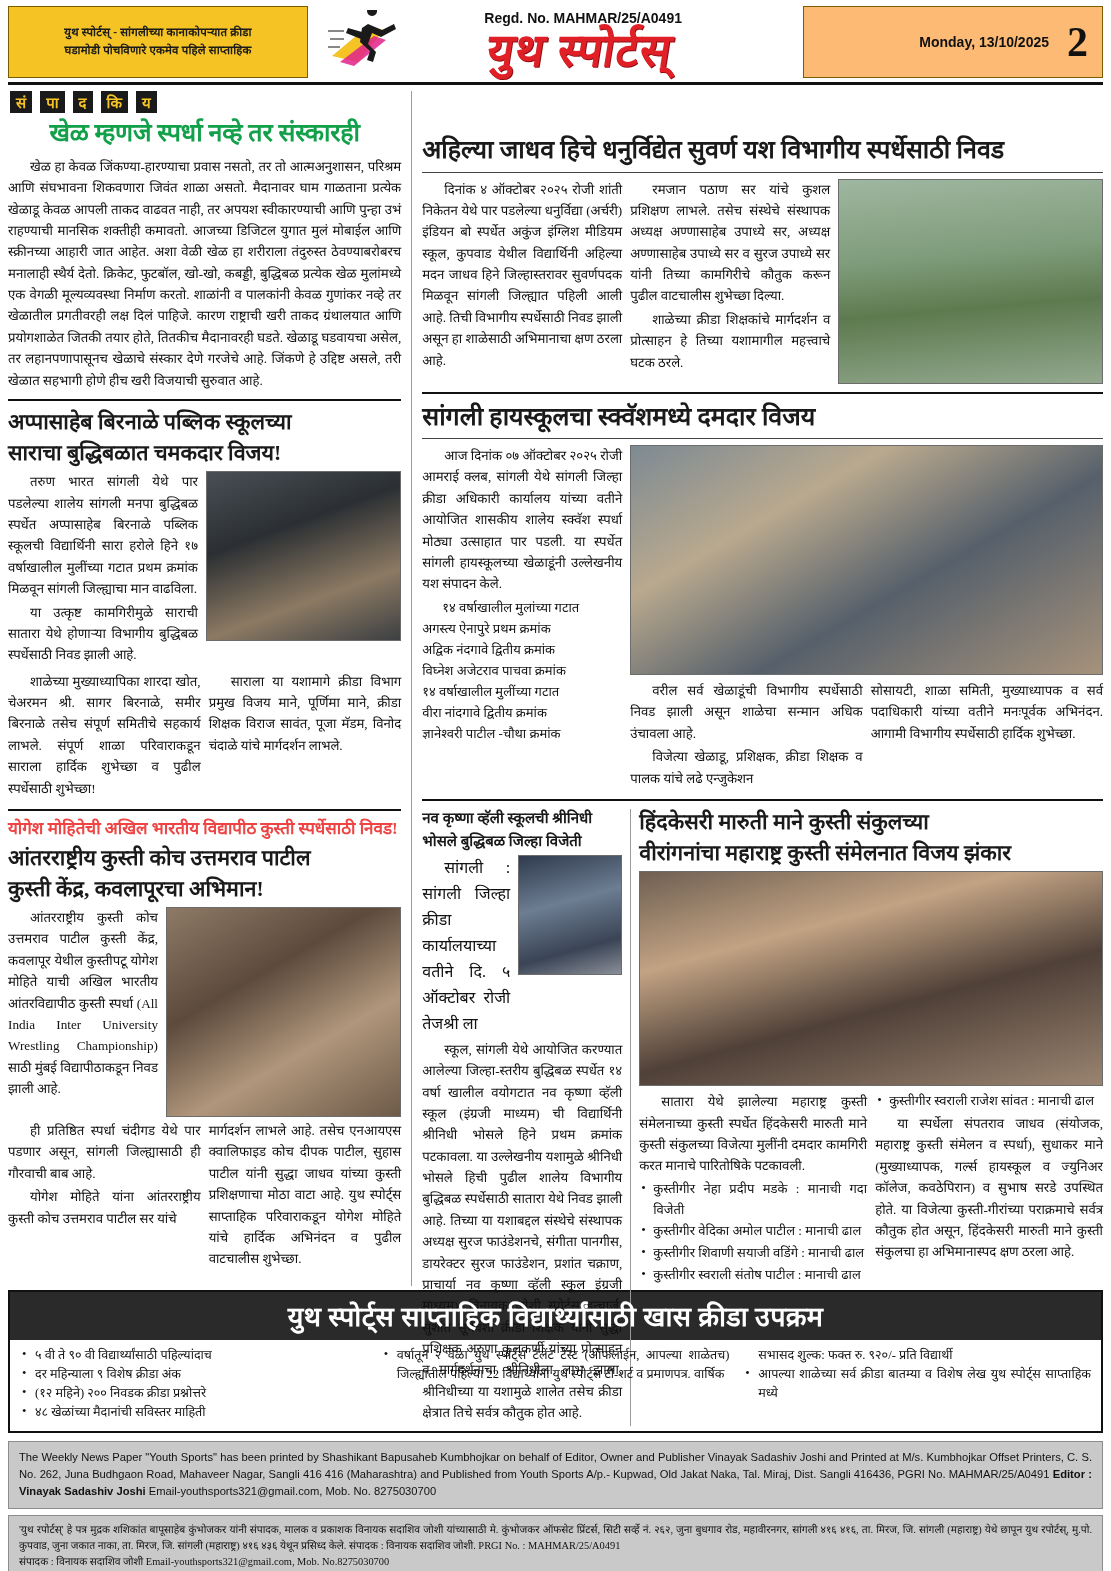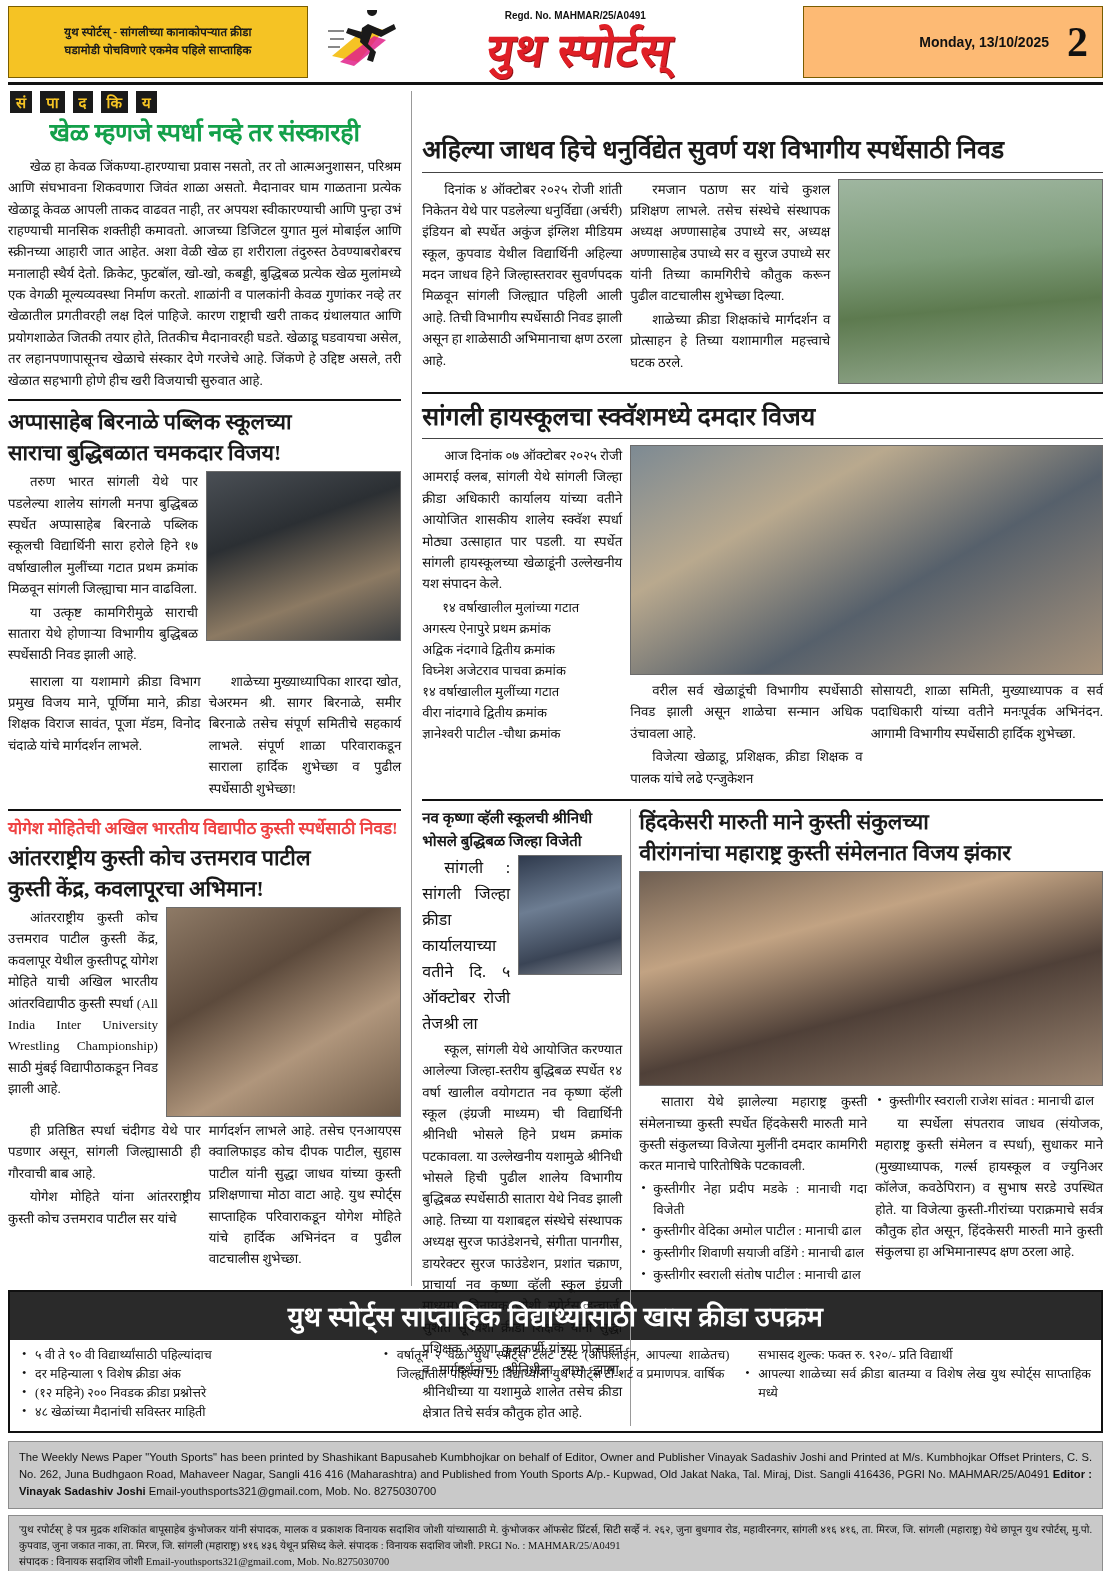--- a/index.html
+++ b/index.html
@@ -22,21 +22,21 @@
   .mh-left .l1, .mh-left .l2 {
     font-size:11.5px; font-weight:bold; color:#1a1a1a; line-height:1.55;
     letter-spacing:.2px;
   }
   .mh-mid {
     flex:1; position:relative; display:flex; align-items:center; justify-content:center;
     background:#fff;
   }
   .runner { position:absolute; left:16px; top:4px; width:78px; height:66px; }
   .regd { position:absolute; top:4px; left:50%; transform:translateX(-36%);
-    font-size:10px; font-weight:bold; color:#111; white-space:nowrap;
+    font-size:14px; font-weight:bold; color:#111; white-space:nowrap;
     font-family:"Liberation Sans", sans-serif; }
   .mh-title {
     font-size:46px; font-weight:bold; color:#e01f26; letter-spacing:1px;
     transform: skewX(-9deg); margin-top:12px; margin-left:50px;
     text-shadow: 1px 1px 0 #8d0f13;
     font-family:"Liberation Serif", serif;
   }
   .mh-right {
     width:300px; background:#fdba74; border:1px solid #7a5d00;
     display:flex; align-items:center; justify-content:flex-end; gap:18px;
@@ -187,24 +187,24 @@
         <div class="wrap-row" style="margin-top:4px;">
           <div class="wrap-col" style="flex:0 0 190px;">
             <p class="body-txt">तरुण भारत सांगली येथे पार पडलेल्या शालेय सांगली मनपा बुद्धिबळ स्पर्धेत अप्पासाहेब बिरनाळे पब्लिक स्कूलची विद्यार्थिनी सारा हरोले हिने १७ वर्षाखालील मुलींच्या गटात प्रथम क्रमांक मिळवून सांगली जिल्ह्याचा मान वाढविला.</p>
             <p class="body-txt">या उत्कृष्ट कामगिरीमुळे साराची सातारा येथे होणाऱ्या विभागीय बुद्धिबळ स्पर्धेसाठी निवड झाली आहे.</p>
           </div>
           <div class="photo ph-chess" style="flex:1; height:170px;"></div>
         </div>
 
         <div class="wrap-row" style="margin-top:3px;">
           <div class="wrap-col">
+            <p class="body-txt">शाळेच्या मुख्याध्यापिका शारदा खोत, चेअरमन श्री. सागर बिरनाळे, समीर बिरनाळे तसेच संपूर्ण समितीचे सहकार्य लाभले. संपूर्ण शाळा परिवाराकडून साराला हार्दिक शुभेच्छा व पुढील स्पर्धेसाठी शुभेच्छा!</p>
+          </div>
+          <div class="wrap-col">
             <p class="body-txt">साराला या यशामागे क्रीडा विभाग प्रमुख विजय माने, पूर्णिमा माने, क्रीडा शिक्षक विराज सावंत, पूजा मॅडम, विनोद चंदाळे यांचे मार्गदर्शन लाभले.</p>
-          </div>
-          <div class="wrap-col">
-            <p class="body-txt">शाळेच्या मुख्याध्यापिका शारदा खोत, चेअरमन श्री. सागर बिरनाळे, समीर बिरनाळे तसेच संपूर्ण समितीचे सहकार्य लाभले. संपूर्ण शाळा परिवाराकडून साराला हार्दिक शुभेच्छा व पुढील स्पर्धेसाठी शुभेच्छा!</p>
           </div>
         </div>
       </div>
 
       <hr class="sep">
 
       <div>
         <h2 class="art-head sm" style="color:#ef4444;">योगेश मोहितेची अखिल भारतीय विद्यापीठ कुस्ती स्पर्धेसाठी निवड!</h2>
         <h2 class="art-head">आंतरराष्ट्रीय कुस्ती कोच उत्तमराव पाटील</h2>
         <h2 class="art-head">कुस्ती केंद्र, कवलापूरचा अभिमान!</h2>

